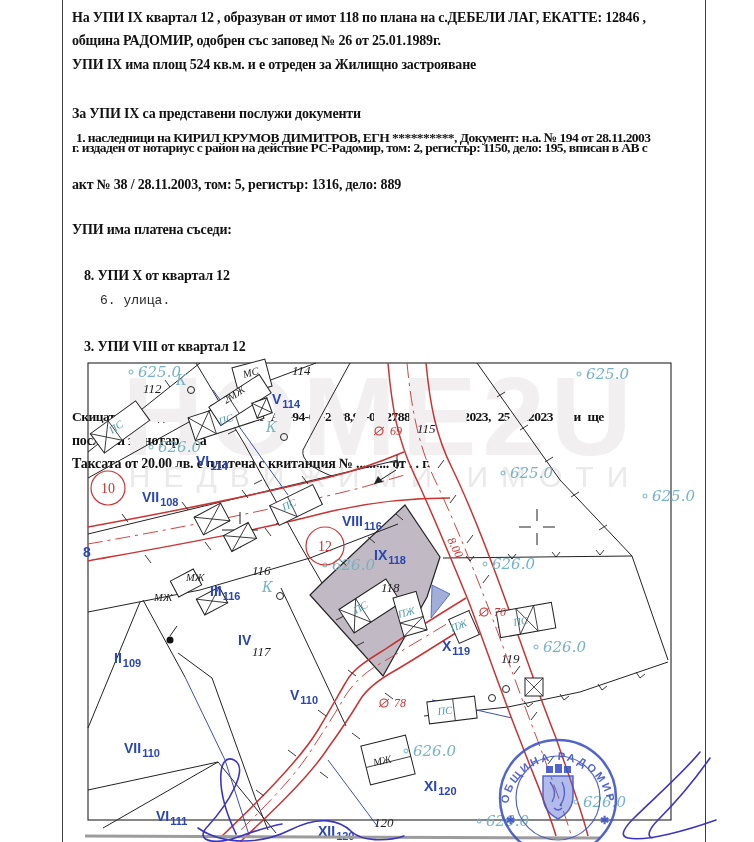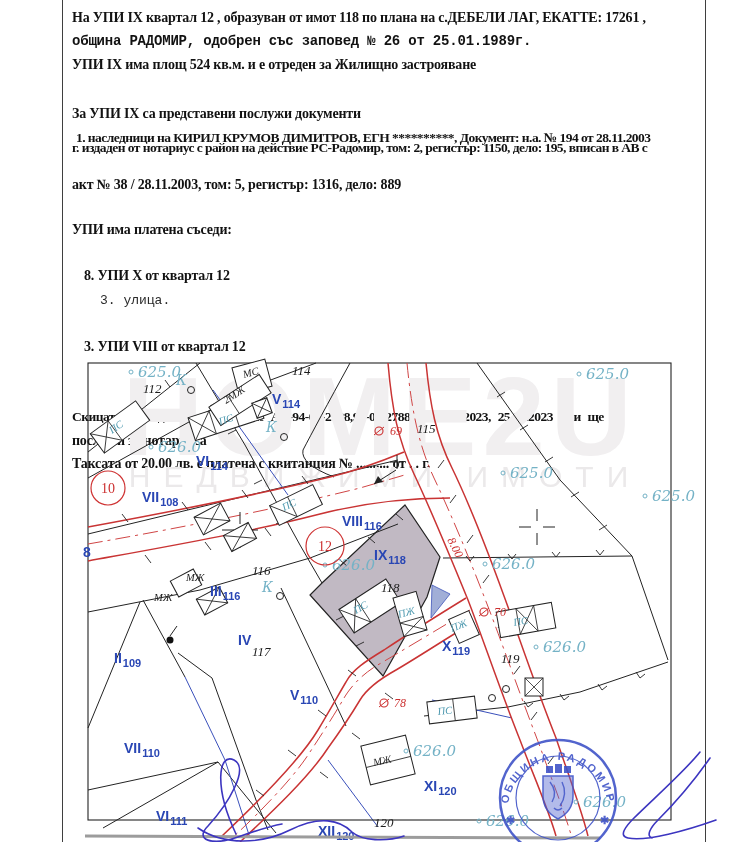--- a/index.html
+++ b/index.html
@@ -36,30 +36,30 @@
   .sig{stroke:#3c35c0;stroke-width:1.6;fill:none;stroke-linecap:round;}
   .stamp{stroke:#4054c8;fill:none;}
 </style>
 </head>
 <body>
 
 <div class="rule" style="left:62px;"></div>
 <div class="rule" style="left:705px;"></div>
 
 <div>
-  <div class="dl" style="left:72px;top:10px;">На УПИ  IX квартал 12 , образуван от имот 118  по плана  на с.ДЕБЕЛИ ЛАГ,   ЕКАТТЕ: 17261 ,</div>
-  <div class="dl" style="left:72px;top:33px;font-family:Liberation Mono, monospace;">община РАДОМИР, одобрен със заповед № 26 от 25.01.1989г.</div>
+  <div class="dl" style="left:72px;top:10px;">На УПИ  IX квартал 12 , образуван от имот 118  по плана  на с.ДЕБЕЛИ ЛАГ,   ЕКАТТЕ: 12846 ,</div>
+  <div class="dl" style="left:72px;top:33px;">община РАДОМИР, одобрен със заповед № 26 от 25.01.1989г.</div>
   <div class="dl" style="left:72px;top:57px;">УПИ IX има площ  524 кв.м. и е отреден за Жилищно застрояване</div>
   <div class="dl" style="left:72px;top:106px;">За УПИ IX са представени послужи документи</div>
   <div class="dl tight2" style="left:76px;top:130px;">1. наследници на КИРИЛ КРУМОВ ДИМИТРОВ, ЕГН **********, Документ: н.а. № 194 от 28.11.2003</div>
   <div class="dl tight2" style="left:72px;top:140px;">г. издаден от нотариус с район на действие РС-Радомир, том: 2, регистър: 1150, дело: 195, вписан в АВ с</div>
   <div class="dl" style="left:72px;top:177px;">акт № 38 / 28.11.2003, том: 5, регистър: 1316, дело: 889</div>
   <div class="dl" style="left:72px;top:222px;">УПИ има платена съседи:</div>
   <div class="dl" style="left:84px;top:268px;">8. УПИ X от квартал 12</div>
-  <div class="dl mono" style="left:100px;top:293px;">3. улица.</div>
+  <div class="dl mono" style="left:100px;top:293px;">6. улица.</div>
   <div class="dl" style="left:84px;top:339px;">3. УПИ VIII от квартал 12</div>
   <div class="dl just tight2" style="left:72px;top:409px;">Скицата  се  издава  по  молба  №   АБ-94-00-2788,94-00-2788/1//  23.08.2023,  25.08.2023 г.  и  ще</div>
   <div class="dl" style="left:72px;top:433px;">послужи за нотариуса</div>
   <div class="dl" style="left:72px;top:456px;">Таксата  от 20.00 лв. е платена с квитанция  № .......... от  . . г.</div>
 </div>
 
 <svg id="map-svg" width="754" height="842" viewBox="0 0 754 842">
 
   <g id="g-watermark">
       <text x="380" y="455" class="wm-big" text-anchor="middle">HOME2U</text>

